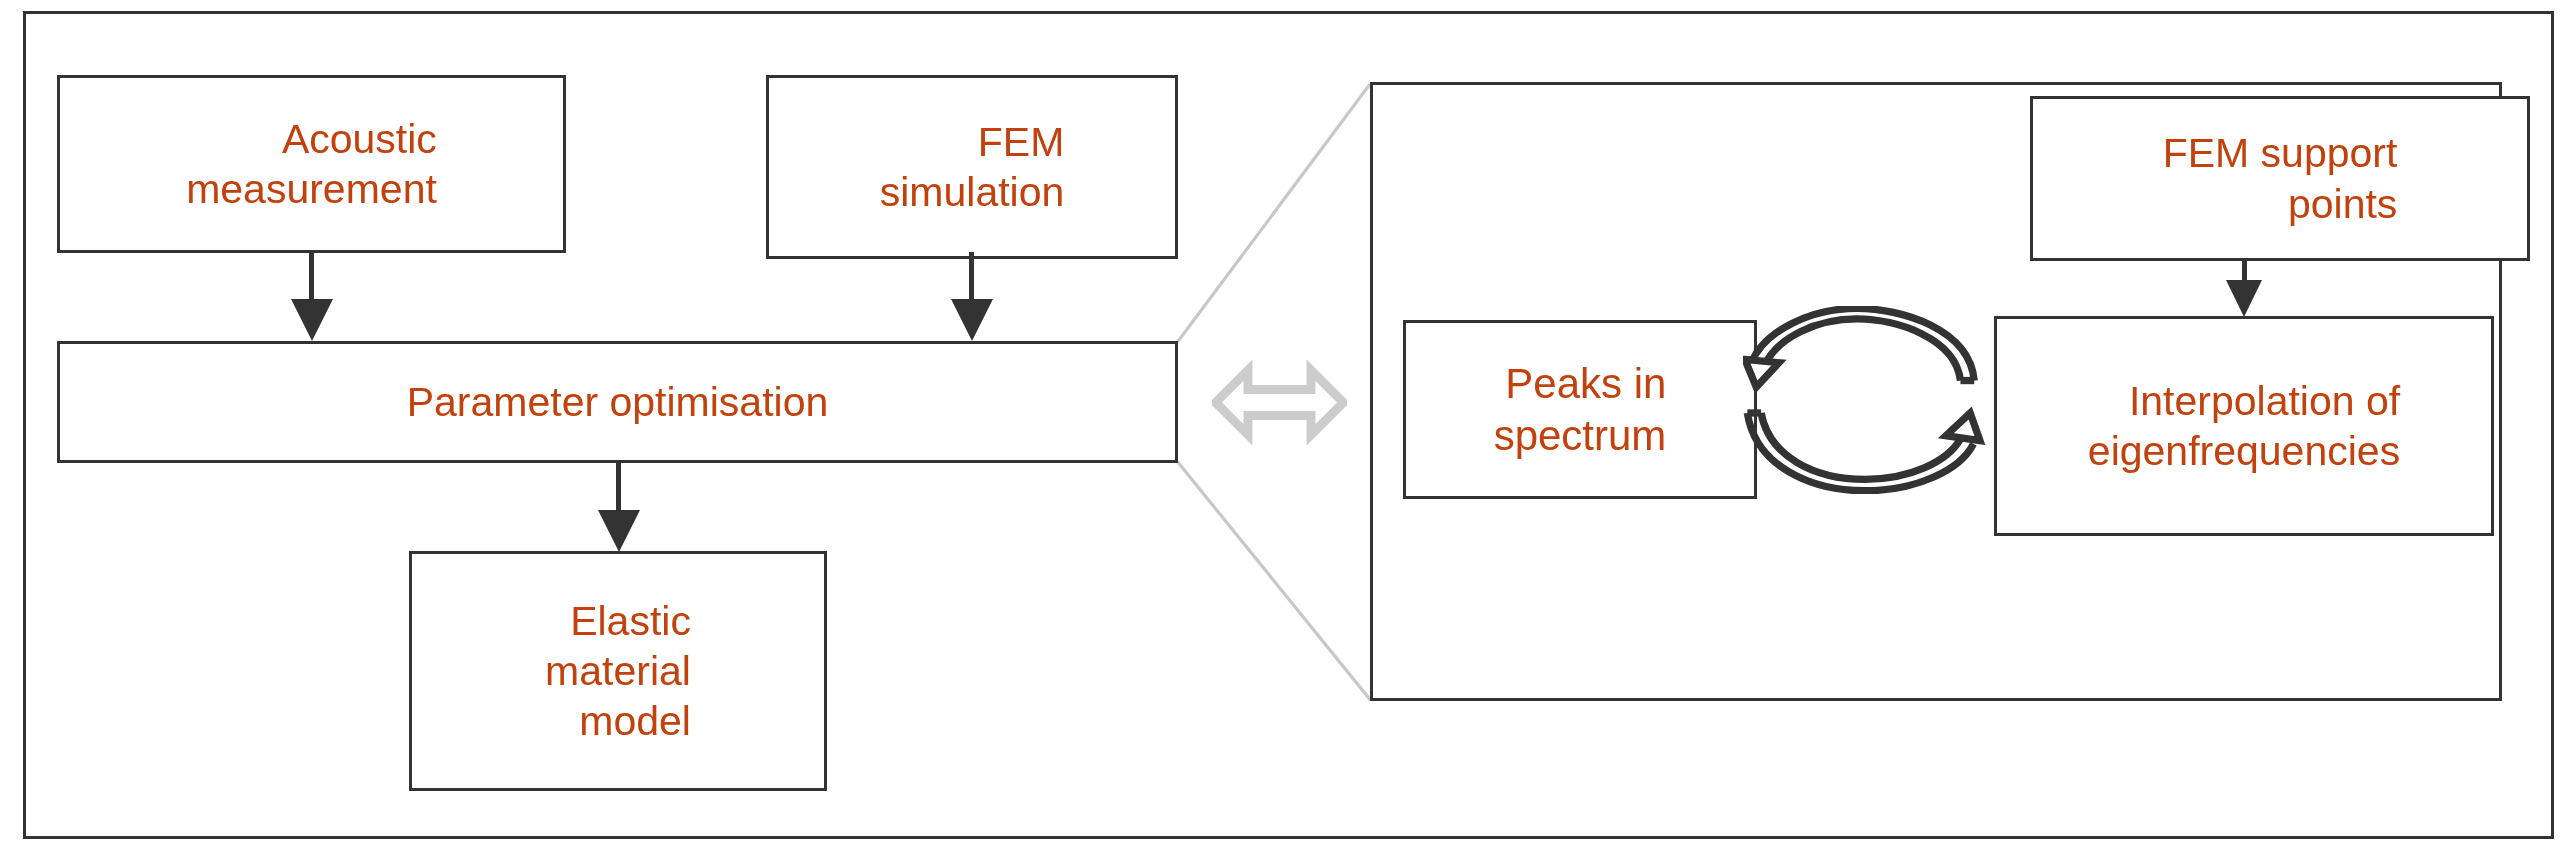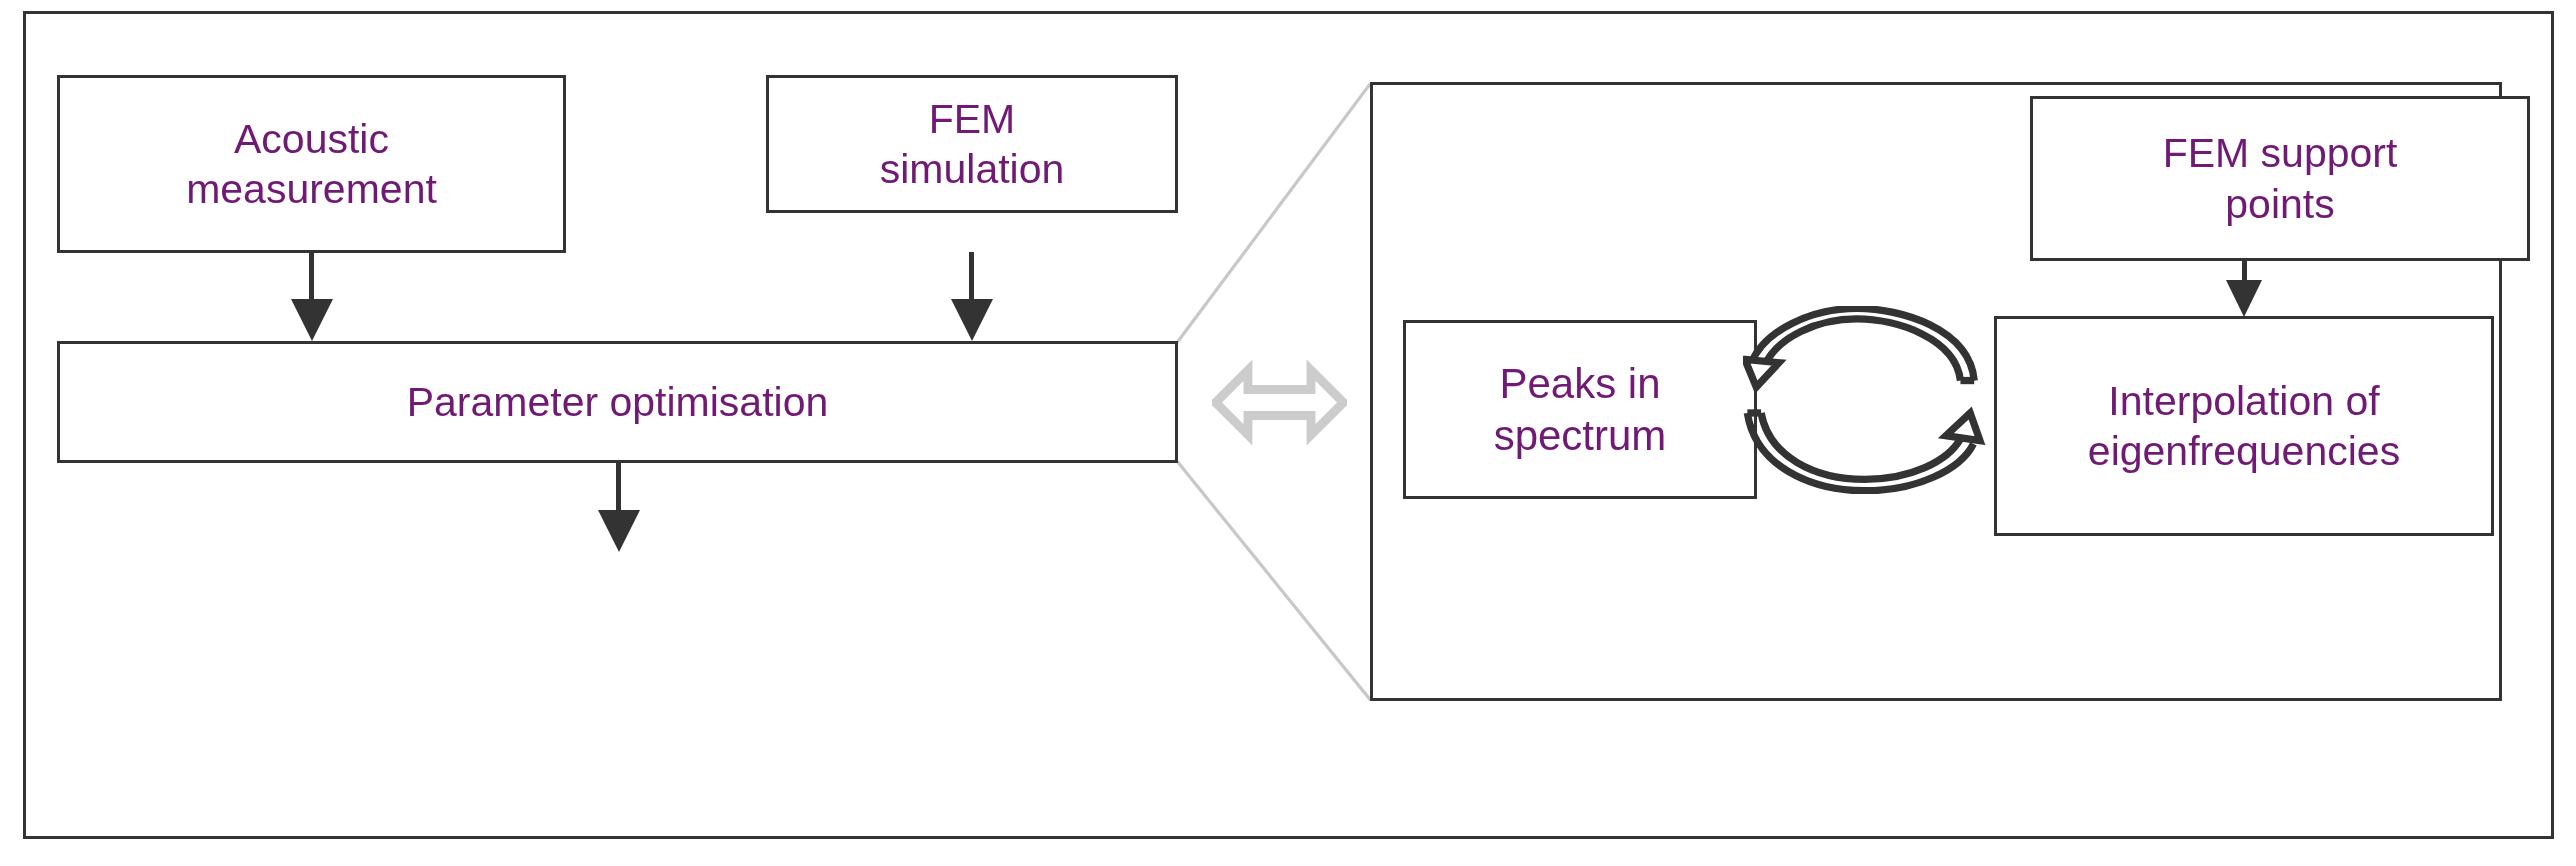--- a/index.html
+++ b/index.html
@@ -17,22 +17,22 @@
   }
   
   .box {
     position: absolute;
     box-sizing: border-box;
     border: 3.2px solid #333333;
     background: #ffffff;
     display: flex;
     align-items: center;
     justify-content: center;
-    text-align: center;
-    color: #701a75;
+    text-align: right;
+    color: #c2410c;
     line-height: 1.22;
     white-space: pre-line;
   }
   .outer-frame {
     position: absolute;
     box-sizing: border-box;
     border: 3.2px solid #333333;
     background: transparent;
     left: 23px;  top: 11.4px;
     width: 2531px; height: 828px;
@@ -41,21 +41,21 @@
     position: absolute;
     box-sizing: border-box;
     border: 3.2px solid #333333;
     background: transparent;
     left: 1370px; top: 82px;
     width: 1132px; height: 619px;
   }
 
   
   #box-acoustic     { left: 57px;   top: 75px;  width: 509px; height: 178px; font-size: 41px; }
-  #box-fem-sim      { left: 766px;  top: 75px;  width: 412px; height: 138px; font-size: 41px; }
+  #box-fem-sim      { left: 766px;  top: 75px;  width: 412px; height: 184px; font-size: 41px; }
   #box-param-opt    { left: 57px;   top: 341px; width: 1121px;height: 122px; font-size: 41px; }
   #box-elastic      { left: 409px;  top: 551px; width: 418px; height: 240px; font-size: 41px; }
   #box-peaks        { left: 1403px; top: 320px; width: 354px; height: 179px; font-size: 42px; }
   #box-fem-support  { left: 1994px; top: 96px; width: 500px; height: 165px; font-size: 41px; margin-left: 36px; }
   #box-interp       { left: 1994px; top: 316px; width: 500px; height: 220px; font-size: 41px; }
 
   
   .varrow { position: absolute; }
   .varrow .shaft {
     position: absolute;
@@ -130,20 +130,23 @@
   <div class="inner-panel"></div>
 
   <div class="box" id="box-acoustic">Acoustic
 measurement</div>
 
   <div class="box" id="box-fem-sim">FEM
 simulation</div>
 
   <div class="box" id="box-param-opt">Parameter optimisation</div>
 
+  <div class="box" id="box-elastic">Elastic
+material
+model</div>
 
   <div class="varrow" id="arrow-acoustic-to-param">
     <div class="shaft"></div>
     <div class="head"></div>
   </div>
 
   <div class="varrow" id="arrow-femsim-to-param">
     <div class="shaft"></div>
     <div class="head"></div>
   </div>

